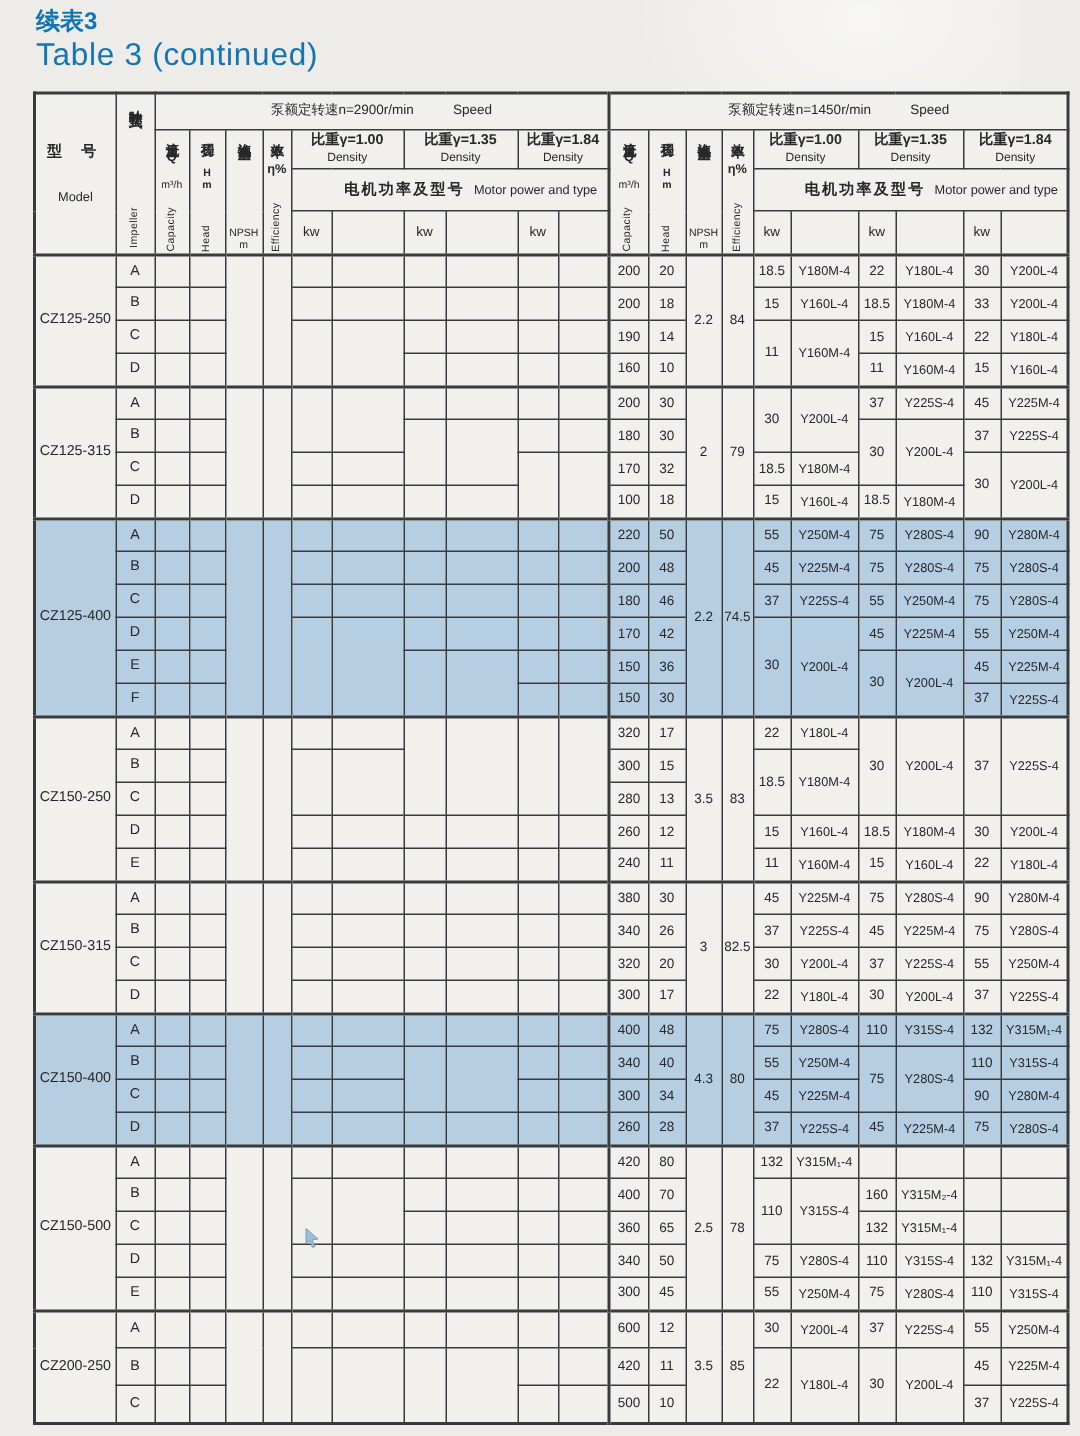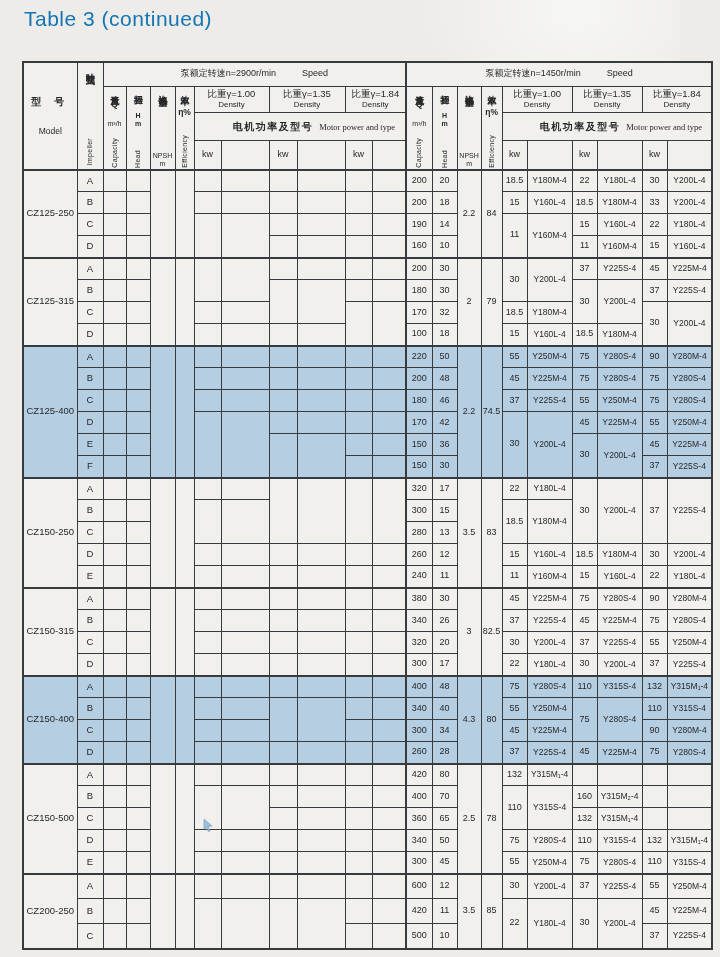--- a/index.html
+++ b/index.html
@@ -41,43 +41,44 @@
   .model-h .zh{font-weight:bold;font-size:10px;letter-spacing:5px;display:block;}
   .model-h .en{font-size:8.5px;display:block;margin-top:20px;}
   th.vert{vertical-align:middle;}
   .vwrap{display:flex;flex-direction:column;align-items:center;justify-content:space-between;height:80px;padding:1px 0;}
   .vwrap-tall{height:100px;}
   .vzh{writing-mode:vertical-rl;text-orientation:upright;font-weight:bold;font-size:9px;letter-spacing:1px;line-height:1;}
   .sym{font-weight:bold;font-size:8.5px;white-space:pre-line;line-height:1.05;}
   .unit{font-size:7px;}
   .vrot{writing-mode:vertical-rl;transform:rotate(180deg);font-size:7px;letter-spacing:.3px;}
   .pre{white-space:pre-line;font-size:7px;line-height:1.1;}
-  .density .d1{font-weight:normal;font-size:9.5px;display:block;}
+  .density .d1{font-weight:bold;font-size:9.5px;display:block;}
   .density .d2{font-size:8px;display:block;margin-top:1px;}
   .motor-h .zh{font-weight:bold;font-size:10px;letter-spacing:1.5px;margin-left:28px;}
-  .motor-h .en{font-size:8.5px;margin-left:6px;font-family:Liberation Serif, serif;}
+  .motor-h .en{font-size:8.5px;margin-left:6px;}
   .kw-h{text-align:left;padding-left:4px;font-weight:bold;font-size:9px;}
   
   tbody tr{height:22px;}
   tbody tr.tall{height:25px;}
   tbody tr.gs td{border-top-width:2px;}
   td.model{font-size:9.5px;}
   td.imp{font-size:9.5px;}
   td.type{font-size:8.5px;}
   .secl{border-left-width:2px !important;}
   tr.hl td{background:var(--hl);}
   
   .cursor{position:absolute;left:202px;top:818px;width:12px;height:14px;}
 </style>
 </head>
 <body>
 
 <div class="sheen"></div>
 
 <div class="titles">
+  <div class="title-zh">续表3</div>
   <div class="title-en">Table 3 (continued)</div>
 </div>
 
 <table class="spec">
   <colgroup>
     <col style="width:54px">
       <col style="width:26px">
     <col style="width:23px">
       <col style="width:24px">
       <col style="width:25px">

